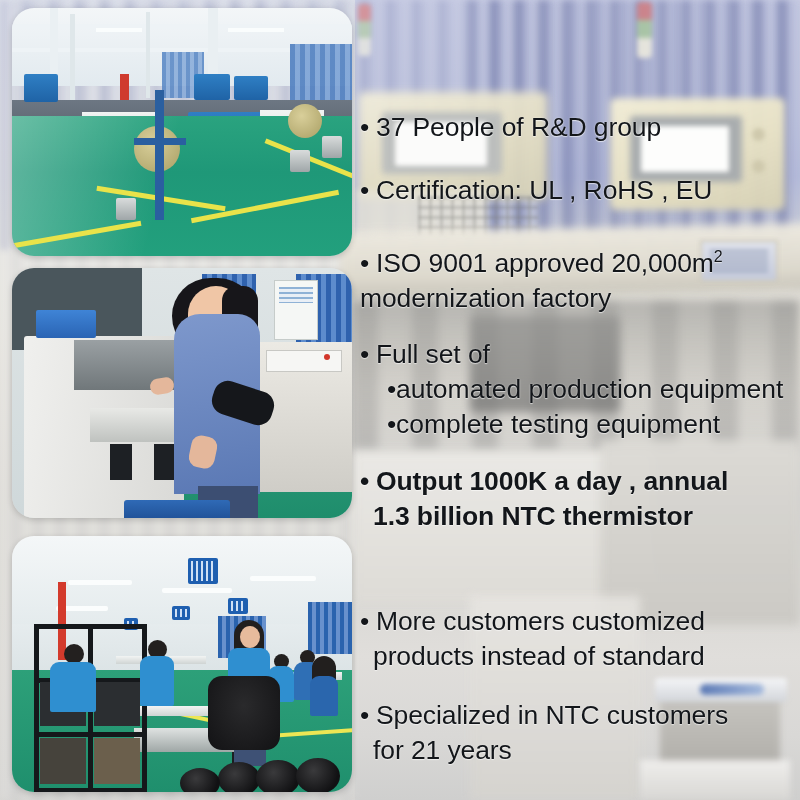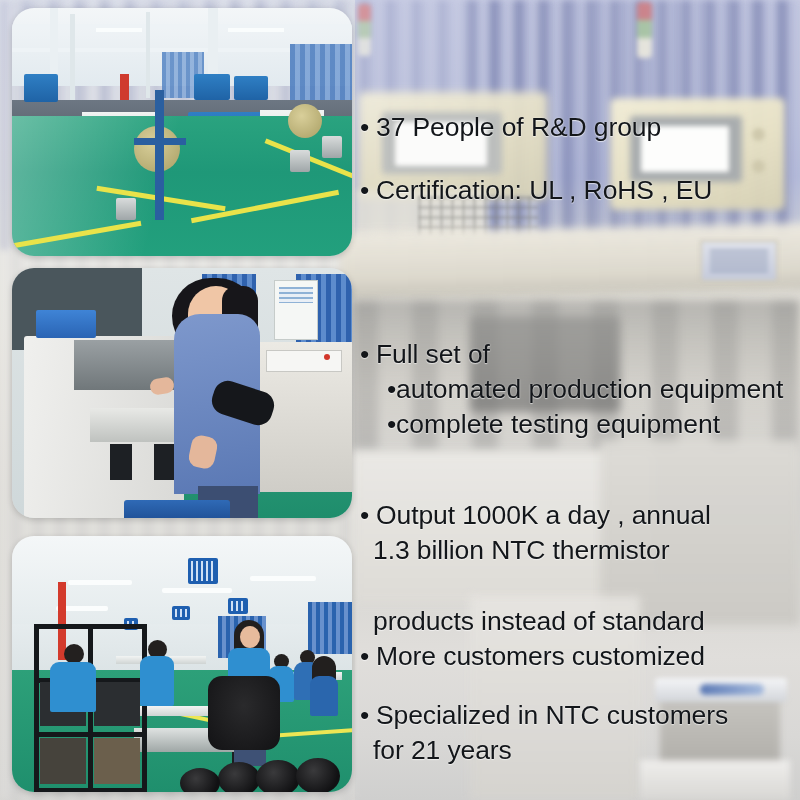--- a/index.html
+++ b/index.html
@@ -493,35 +493,39 @@
 
 
   <div class="blk" style="top:110px;">
     <div class="line l1"><span class="bul">•</span><span>37 People of R&amp;D group</span></div>
   </div>
 
   <div class="blk" style="top:173px;">
     <div class="line l1"><span class="bul">•</span><span>Certification: UL , RoHS , EU</span></div>
   </div>
 
+  <div class="blk" style="top:246px;">
+    <div class="line l1"><span class="bul">•</span><span>ISO 9001 approved 20,000m</span><sup>2</sup></div>
+    <div class="line cont0"><span>modernization factory</span></div>
+  </div>
 
   <div class="blk" style="top:337px;">
     <div class="line l1"><span class="bul">•</span><span>Full set of</span></div>
     <div class="sub"><span class="bul tight">•</span><span>automated production equipment</span></div>
     <div class="sub"><span class="bul tight">•</span><span>complete testing equipment</span></div>
   </div>
 
-  <div class="blk" style="top:498px;">
+  <div class="blk" style="top:464px;font-weight:bold;">
     <div class="line l1"><span class="bul">•</span><span>Output 1000K a day , annual</span></div>
     <div class="line cont"><span>1.3 billion NTC thermistor</span></div>
   </div>
 
   <div class="blk" style="top:604px;">
+    <div class="line l1"><span class="bul">•</span><span>More customers customized</span></div>
     <div class="line cont"><span>products instead of standard</span></div>
-    <div class="line l1"><span class="bul">•</span><span>More customers customized</span></div>
   </div>
 
   <div class="blk" style="top:698px;">
     <div class="line l1"><span class="bul">•</span><span>Specialized in NTC customers</span></div>
     <div class="line cont"><span>for 21 years</span></div>
   </div>
 
 </div>
 
 </body></html>

